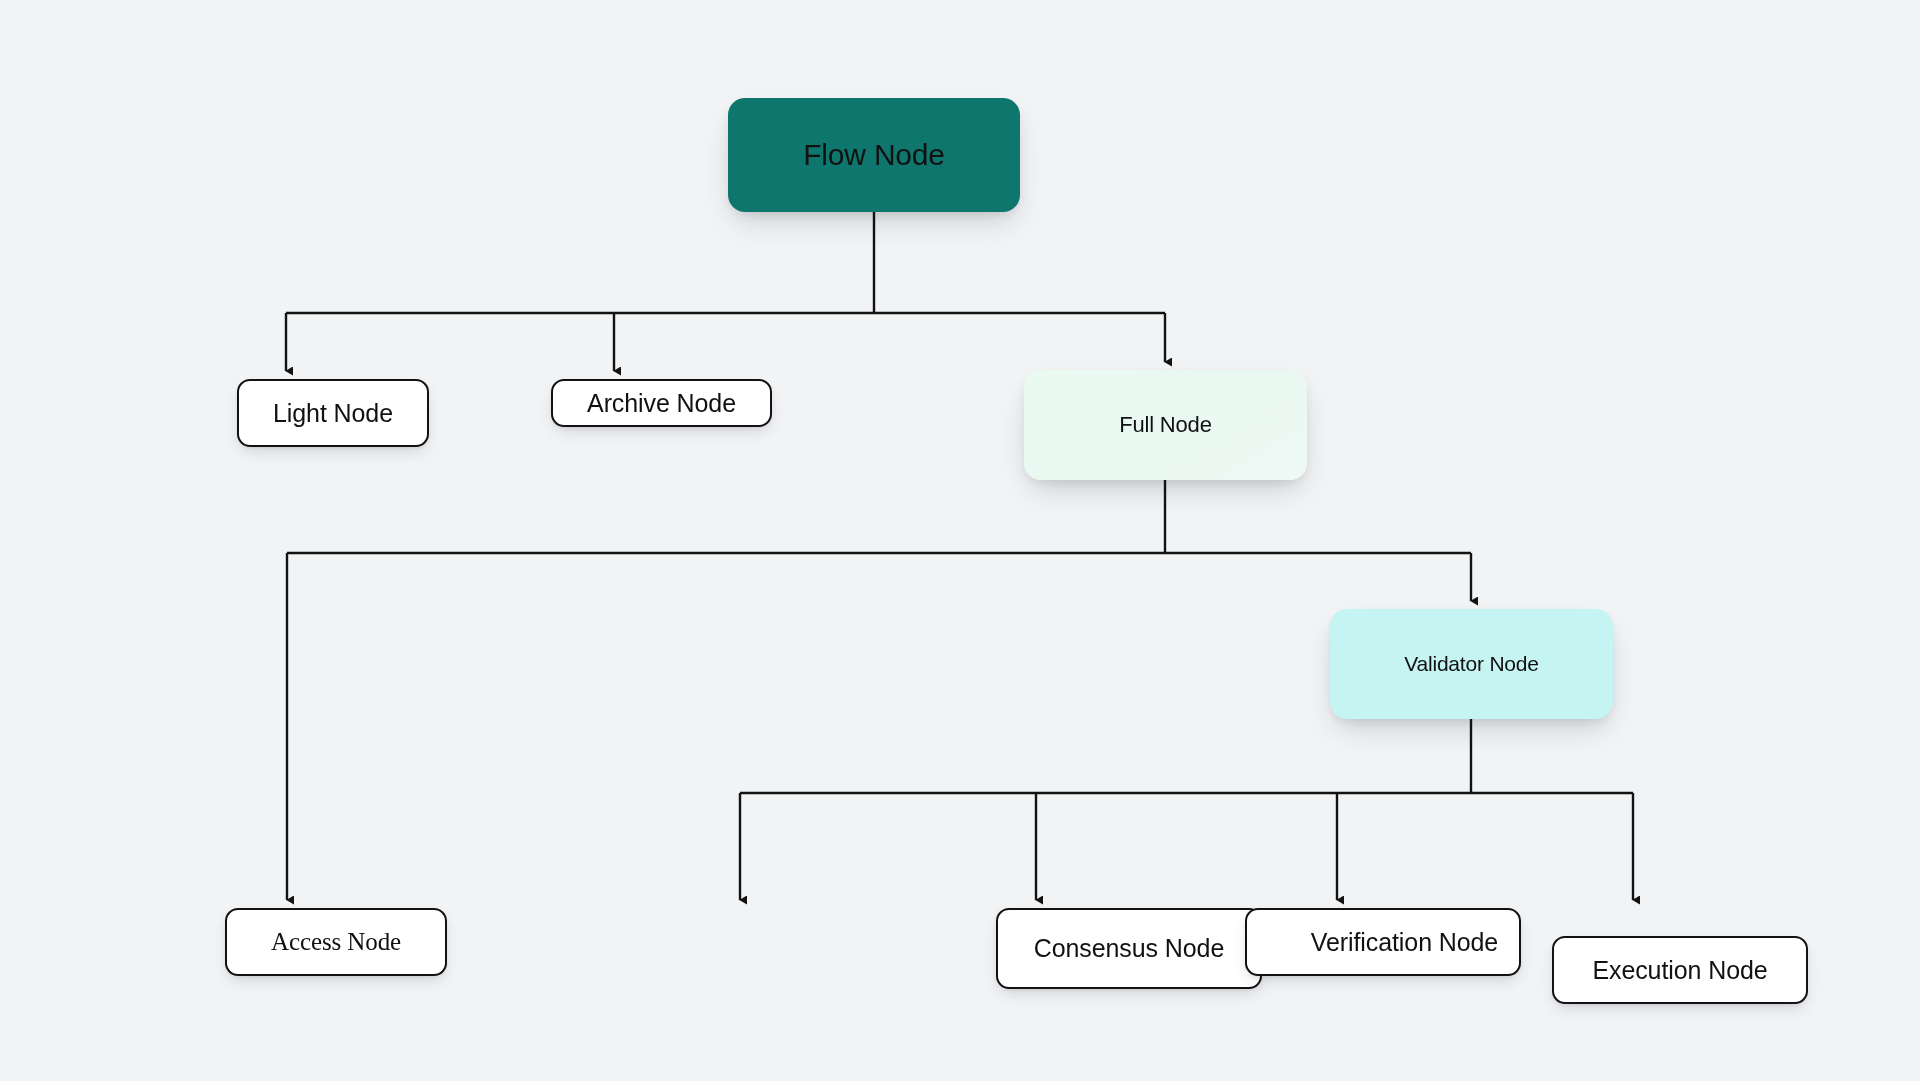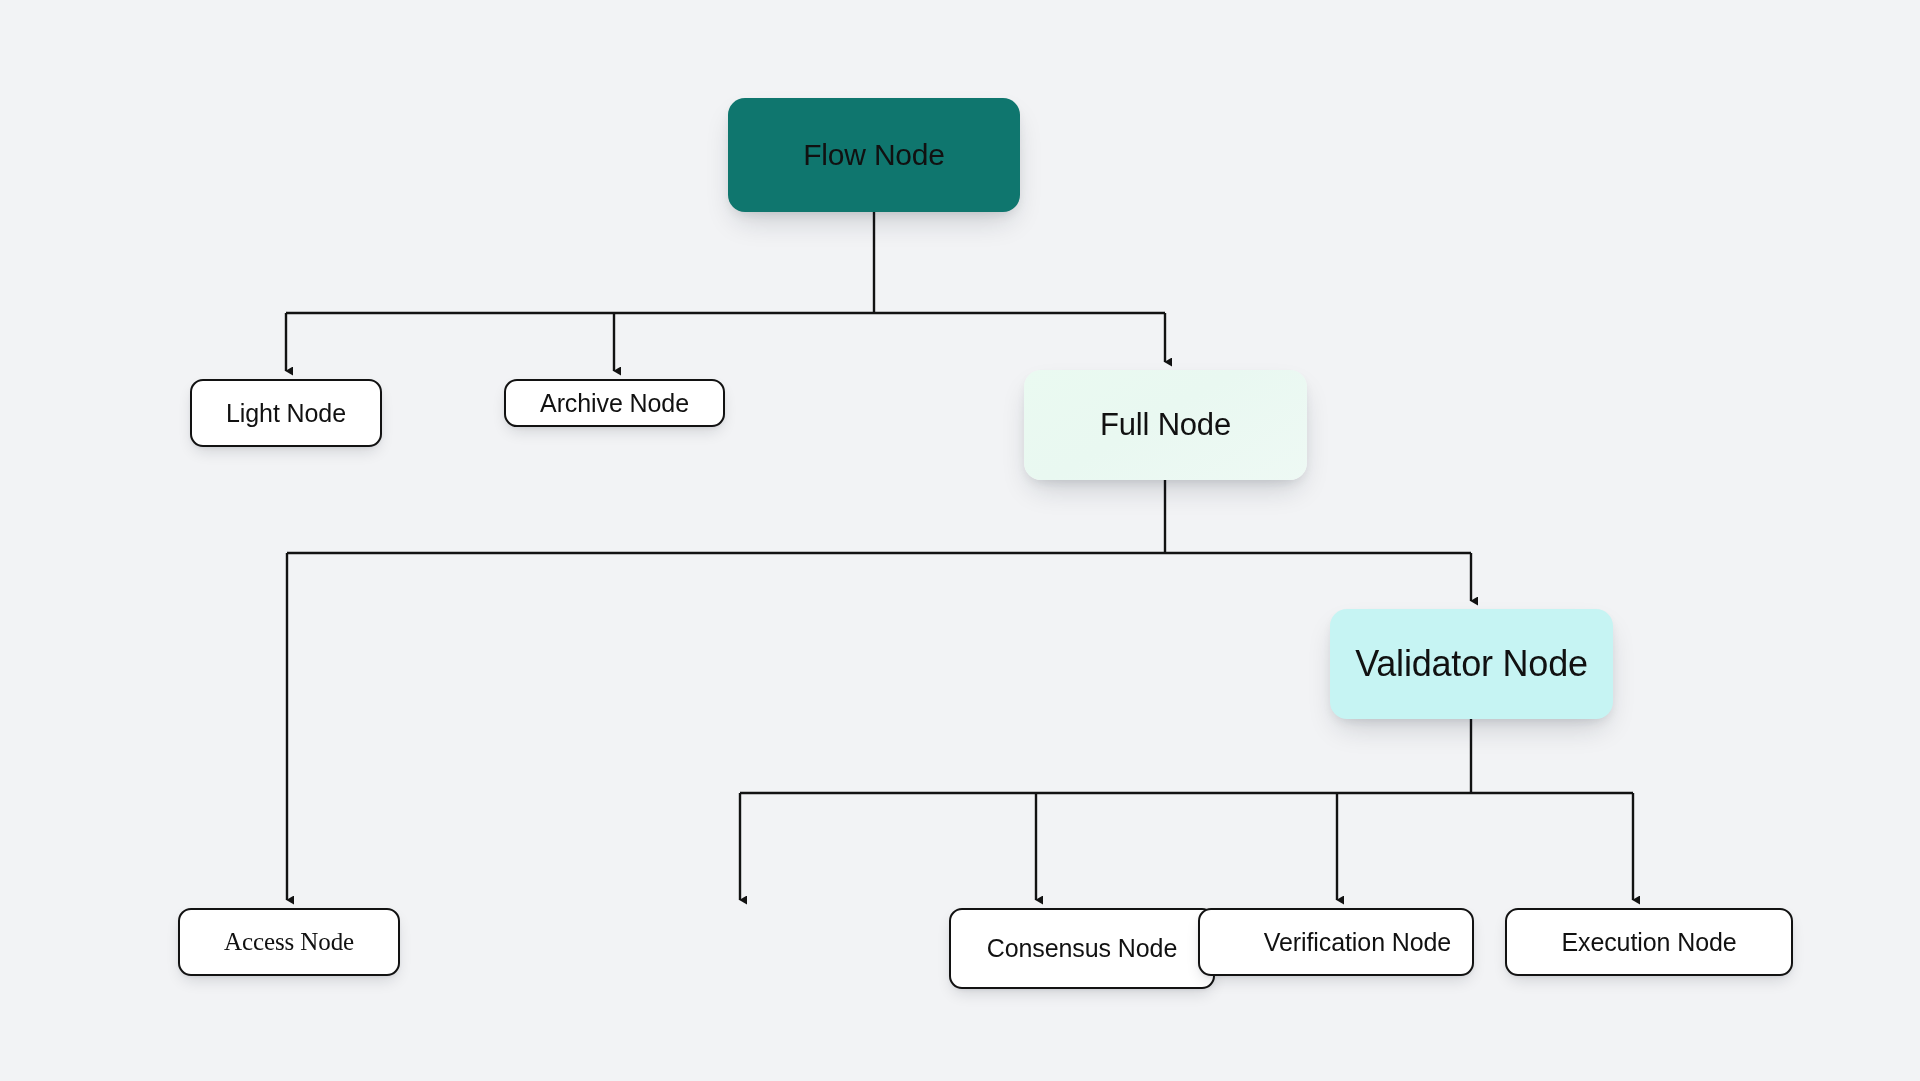--- a/index.html
+++ b/index.html
@@ -46,44 +46,45 @@
   
   .node-leaf {
     background: #ffffff;
     border: 2.4px solid #121212;
     border-radius: 13px;
     font-size: 25px;
     font-weight: 400;
     letter-spacing: -0.1px;
     box-shadow: 0 7px 16px -4px rgba(20, 24, 40, 0.16),
                 0 2px 5px -2px rgba(20, 24, 40, 0.10);
+    margin-left: 47px;
   }
 
   
   .node-fill {
     border: none;
     border-radius: 17px;
     font-weight: 400;
     letter-spacing: -0.2px;
     box-shadow: 0 14px 30px -8px rgba(22, 30, 45, 0.20),
                 0 5px 12px -4px rgba(22, 30, 45, 0.12);
   }
 
   .node-root {
     font-size: 30px;
     background: #0f766e;
   }
 
   .node-full {
-    font-size: 31px;
+    font-size: 22px;
     background: linear-gradient(150deg, #eafaf1 0%, #e9f8f1 45%, #eef9f4 100%);
   }
 
   .node-validator {
-    font-size: 36px;
+    font-size: 21px;
     background: #c6f4f3;
   }
 </style>
 </head>
 <body>
 
 <div id="diagram-canvas">
 
   <svg id="connector-layer" width="1920" height="1081" viewBox="0 0 1920 1081">
     <defs>
@@ -149,17 +150,17 @@
 
 
   <div class="node node-leaf" id="node-consensus-node" style="left:949px; top:908px; width:266px; height:81px;">
     <span>Consensus Node</span>
   </div>
 
   <div class="node node-leaf" id="node-verification-node" style="left:1198px; top:908px; width:276px; height:68px;padding-left:43px;">
     <span>Verification Node</span>
   </div>
 
-  <div class="node node-leaf" id="node-execution-node" style="left:1505px; top:908px; width:288px; height:68px;text-align:center;">
+  <div class="node node-leaf" id="node-execution-node" style="left:1505px; top:936px; width:256px; height:68px;text-align:center;">
     <span>Execution Node</span>
   </div>
 
 </div>
 
 </body></html>

